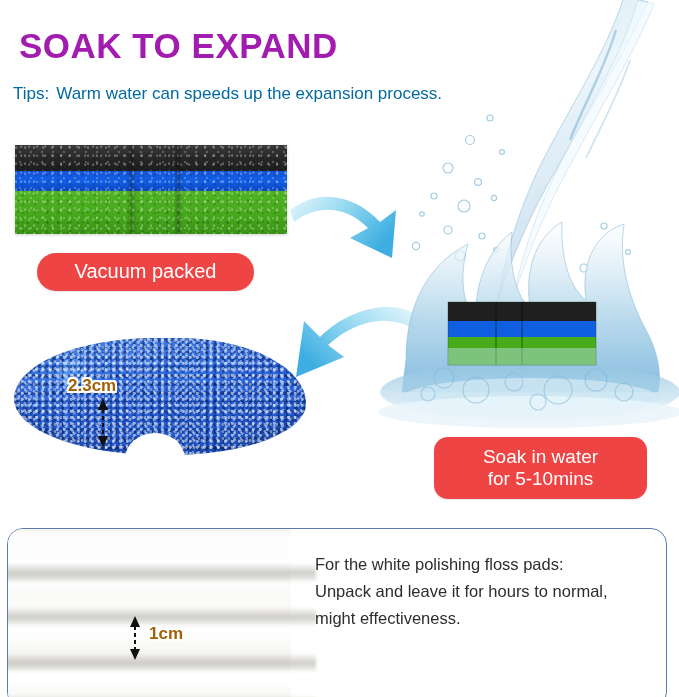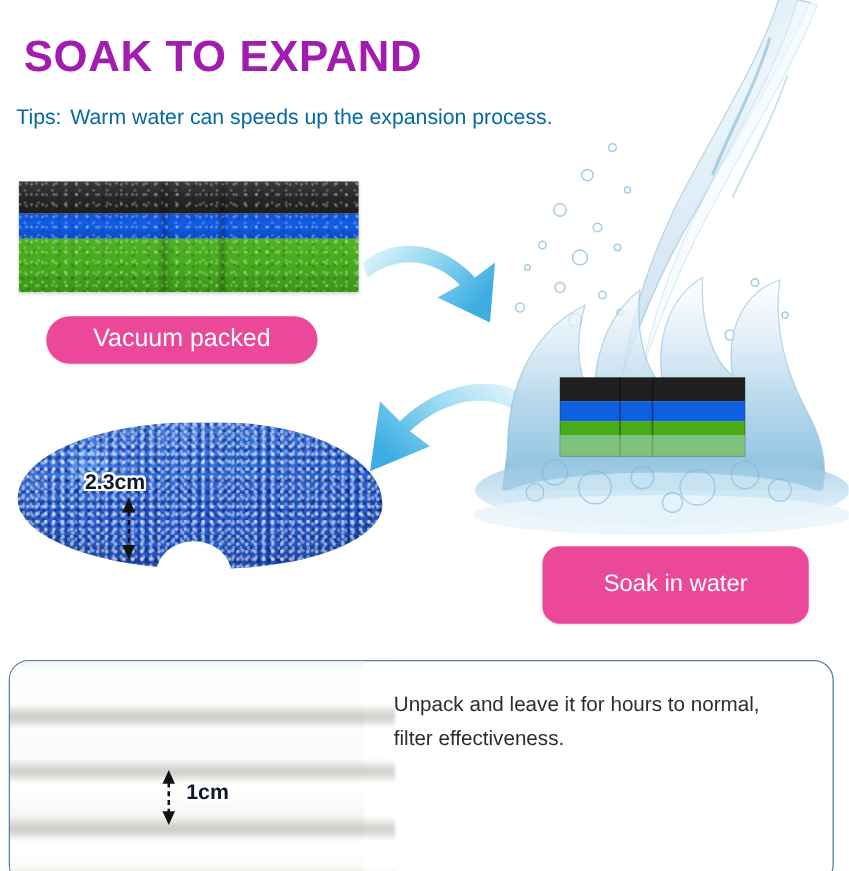--- a/index.html
+++ b/index.html
@@ -30,21 +30,21 @@
     left: 13px; top: 84px;
     font-size: 17px;
     color: #0369a1;
     white-space: nowrap;
   }
   .tips .tips-label { margin-right: 7px; }
 
   
   .pill {
     position: absolute;
-    background: #ec4899;
+    background: #ef4444;
     color: #ffffff;
     border-radius: 22px;
     text-align: center;
     font-size: 20px;
     line-height: 1.18;
     display: flex;
     align-items: center;
     justify-content: center;
     padding: 0 16px;
     box-shadow: 0 1px 2px rgba(0,0,0,0.10);
@@ -118,21 +118,21 @@
   .sponge-notch {
     position: absolute; left: 38%; bottom: -4px;
     width: 60px; height: 26px; background: #ffffff;
     border-radius: 50% 50% 0 0 / 100% 100% 0 0;
   }
 
   
   .measure { position: absolute; }
   .measure .mtext {
     position: absolute;
-    font-size: 17px; font-weight: bold; color: #0f172a;
+    font-size: 17px; font-weight: bold; color: #a16207;
     white-space: nowrap;
     text-shadow:
       -1.6px -1.6px 0 #fff, 1.6px -1.6px 0 #fff,
       -1.6px 1.6px 0 #fff, 1.6px 1.6px 0 #fff,
        0 -1.8px 0 #fff, 0 1.8px 0 #fff,
       -1.8px 0 0 #fff, 1.8px 0 0 #fff;
   }
   .m23 { left: 64px; top: 376px; }
   .m23 .mtext { left: 4px; top: 0; }
   .m23 .arrow { position: absolute; left: 32px; top: 22px; }
@@ -326,37 +326,39 @@
         <rect x="76" y="302" width="148" height="63" fill="none" stroke="#103a16" stroke-width="0.8" stroke-opacity="0.4"></rect>
         <line x1="124" y1="302" x2="124" y2="365" stroke="#000" stroke-width="1.4" stroke-opacity="0.35"></line>
         <line x1="150" y1="302" x2="150" y2="365" stroke="#000" stroke-width="1.4" stroke-opacity="0.35"></line>
         <rect x="76" y="348" width="148" height="17" fill="#bfe0f1" fill-opacity="0.45"></rect>
       </g>
     </svg>
   </div>
 
   <div class="pill pill-soak">
     <span>Soak in water</span>
+    <span>for 5-10mins</span>
   </div>
 
   <div class="info-card">
     <div class="floss">
       <div class="sheen" style="top:4px"></div>
       <div class="layer" style="top:34px"></div>
       <div class="sheen" style="top:52px"></div>
       <div class="layer" style="top:78px"></div>
       <div class="sheen" style="top:96px"></div>
       <div class="layer" style="top:124px"></div>
       <div class="sheen" style="top:142px"></div>
       <div class="layer" style="top:166px"></div>
     </div>
 
     <div class="card-text">
+      <span class="ln">For the white polishing floss pads:</span>
       <span class="ln">Unpack and leave it for hours to normal,</span>
-      <span class="ln">filter effectiveness.</span>
+      <span class="ln">might effectiveness.</span>
     </div>
   </div>
 
   <div class="measure m1">
     <div class="mtext">1cm</div>
     <div class="arrow">
       <svg width="14" height="44" viewBox="0 0 14 44">
         <polygon points="7,0 12,11 2,11" fill="#111"></polygon>
         <line x1="7" y1="10" x2="7" y2="34" stroke="#111" stroke-width="2" stroke-dasharray="4,3"></line>
         <polygon points="7,44 12,33 2,33" fill="#111"></polygon>

